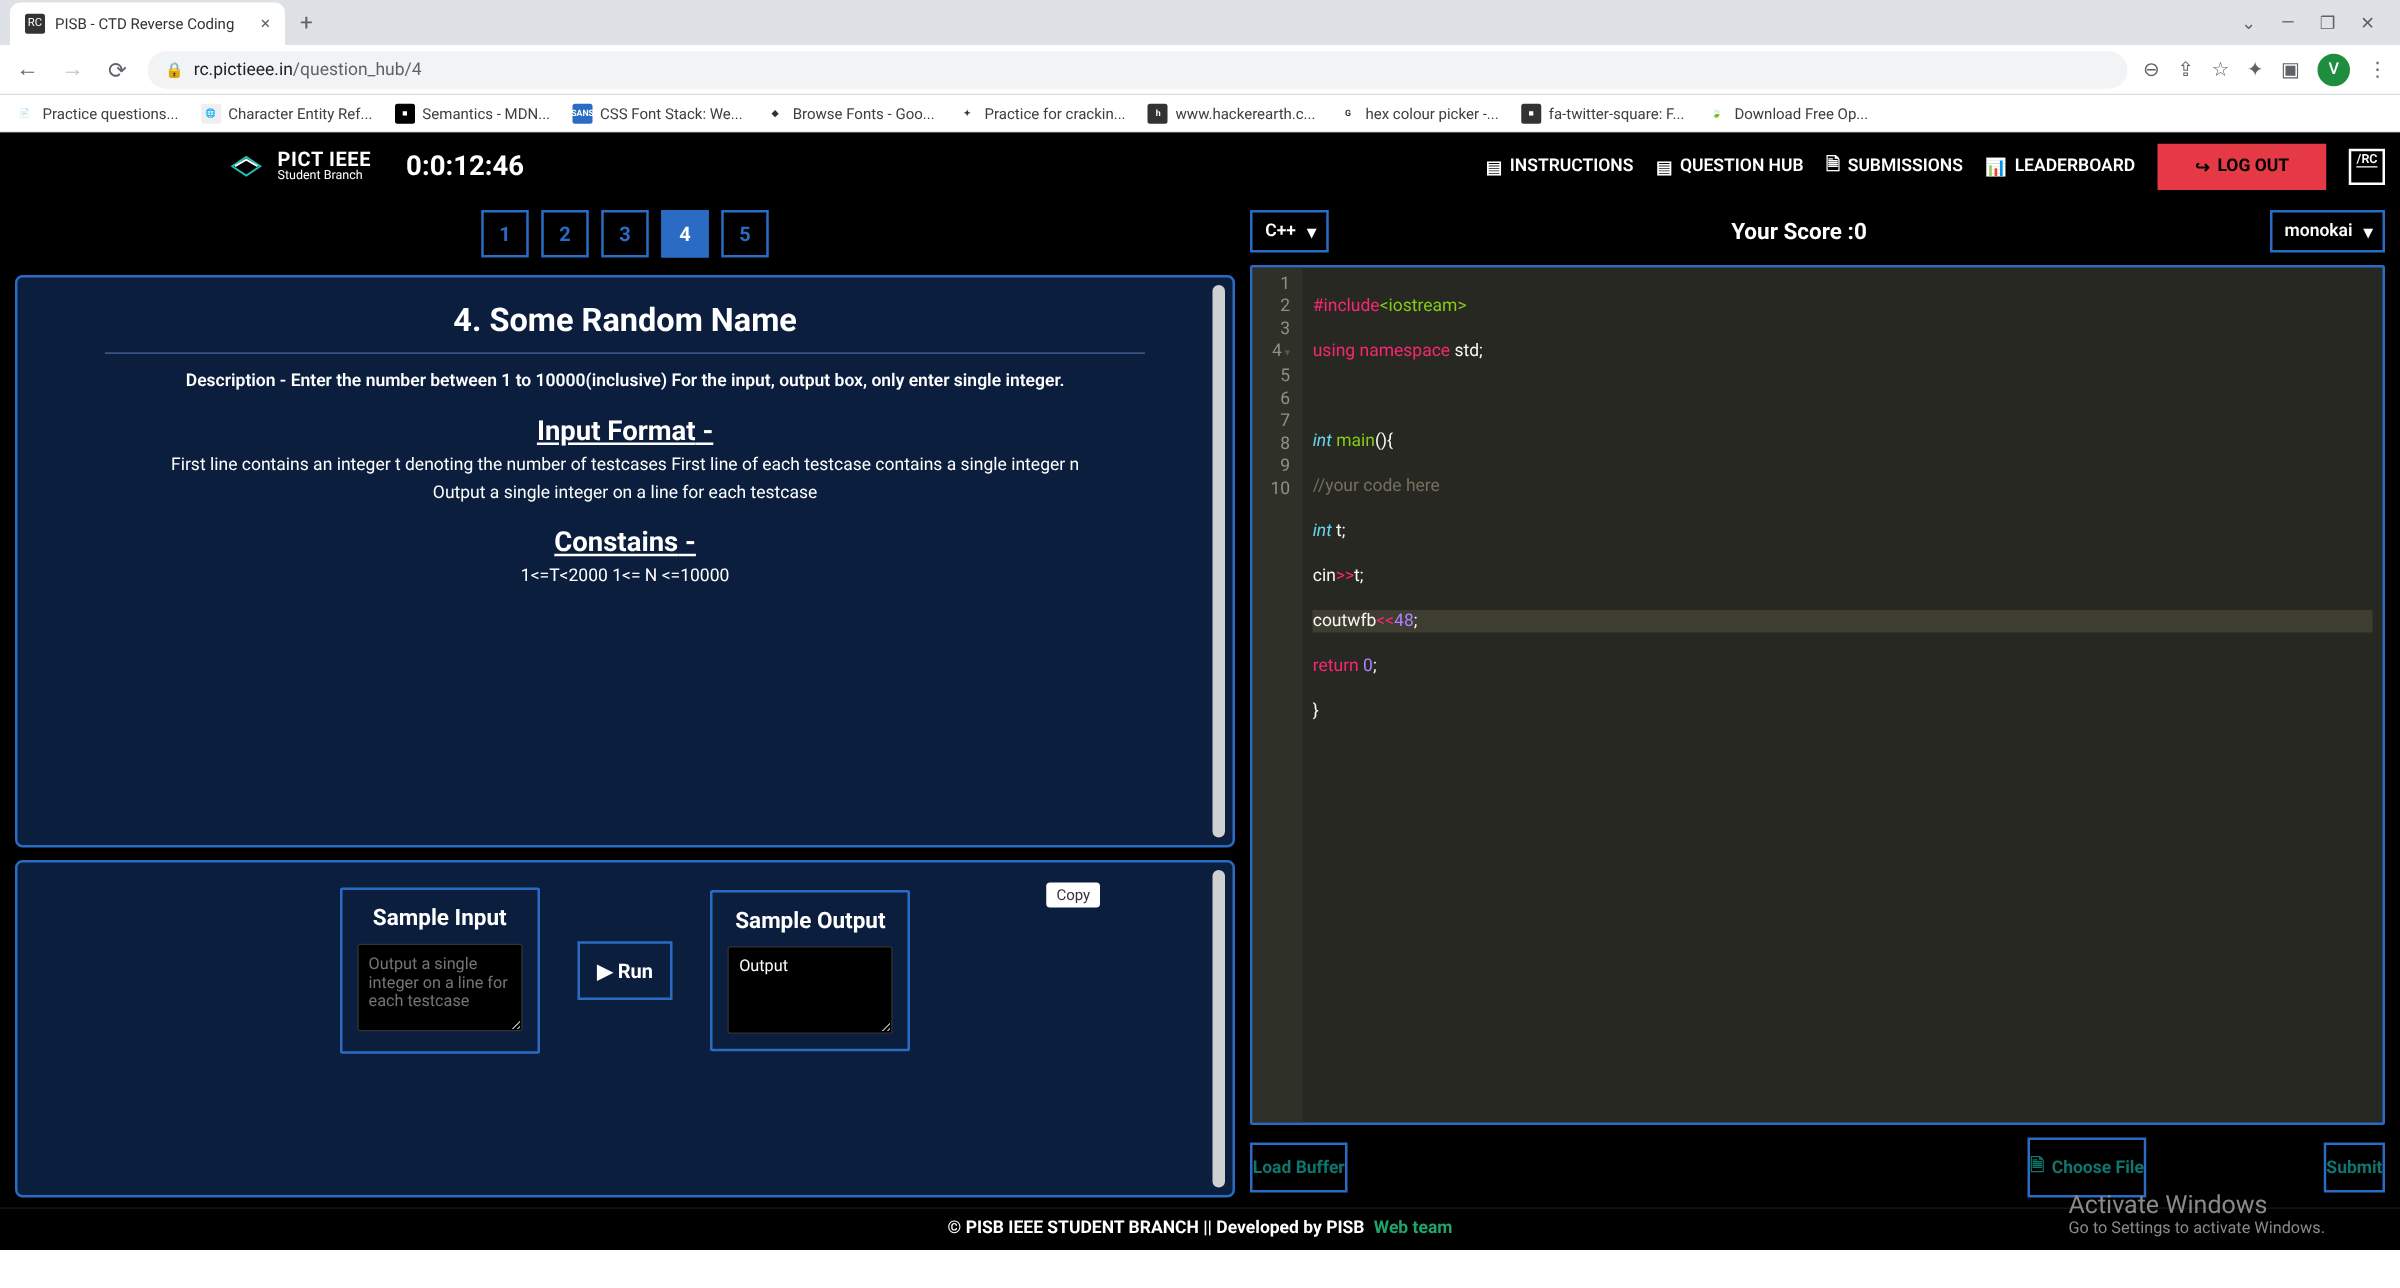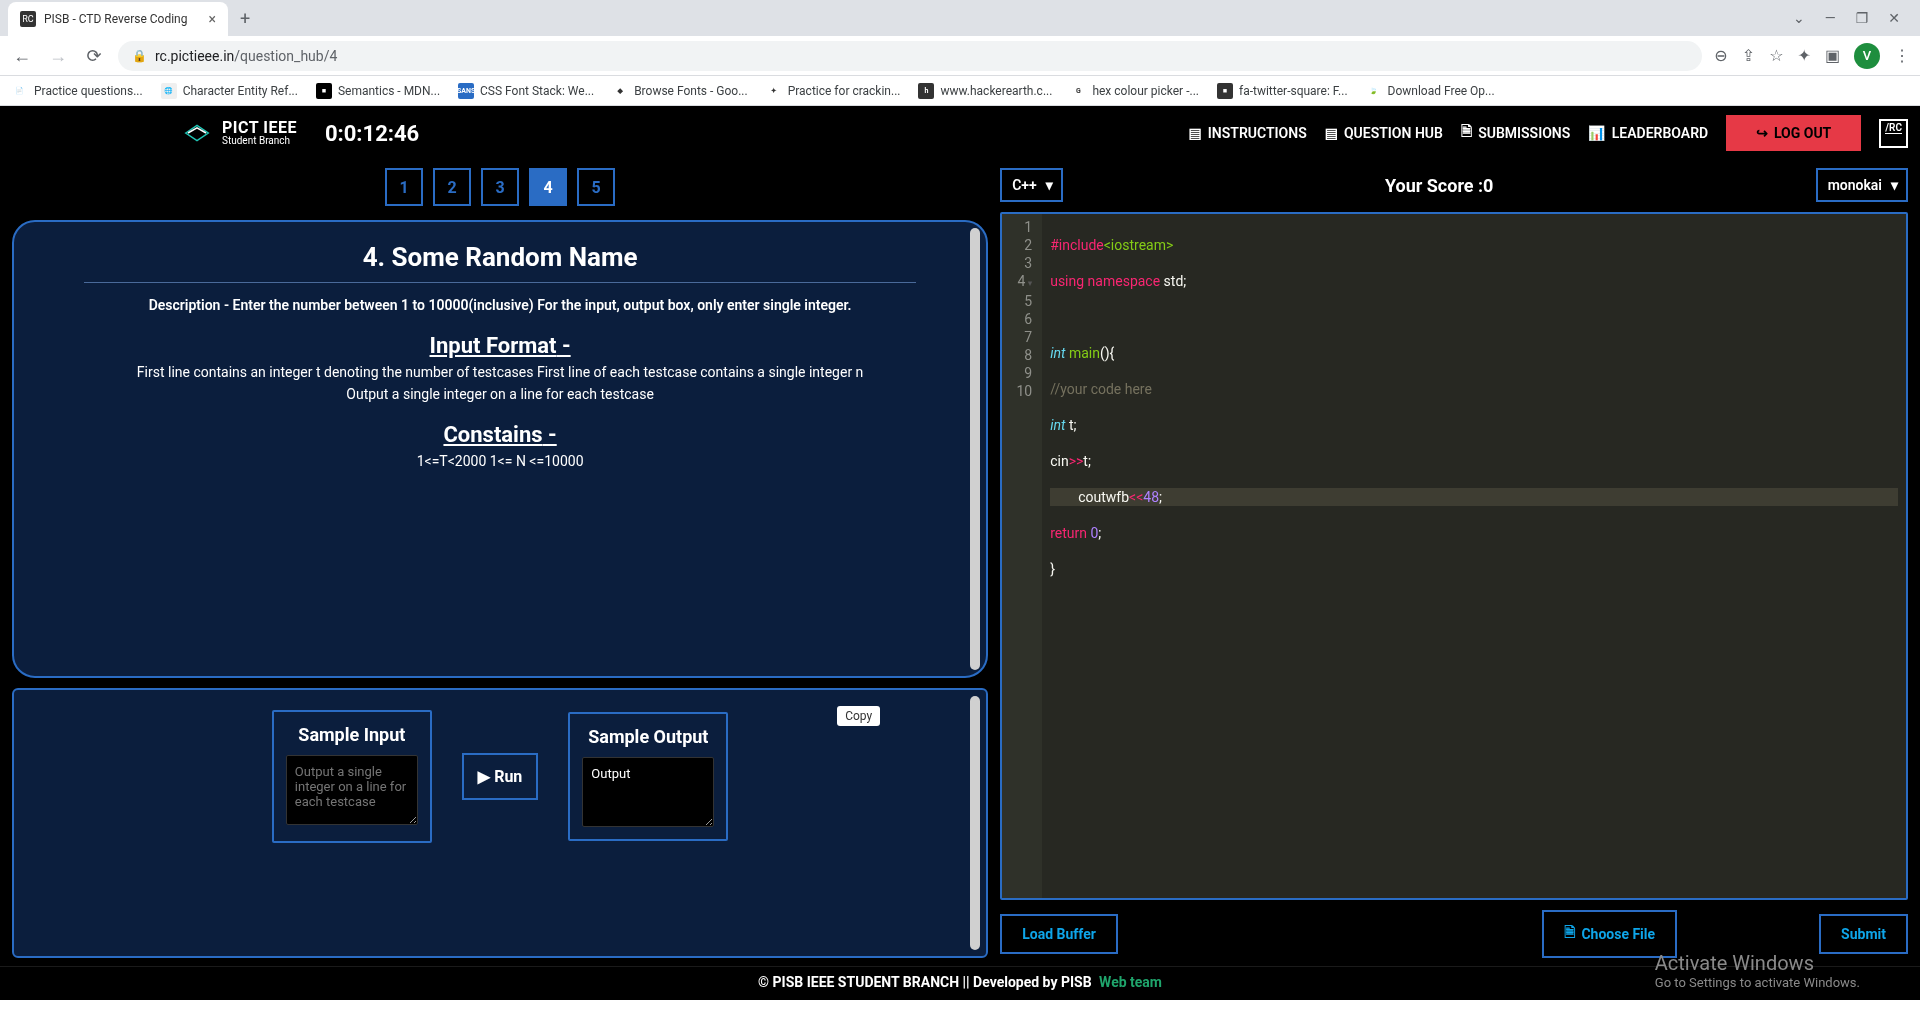--- a/index.html
+++ b/index.html
@@ -45,21 +45,21 @@
 
 .content { display: flex; padding: 8px 12px; gap: 12px; height: calc(100% - 54px - 34px); }
 .left-panel { flex: 1; display: flex; flex-direction: column; gap: 10px; min-width: 0; }
 .right-panel { flex: 0.93; display: flex; flex-direction: column; gap: 10px; min-width: 0; }
 
 .q-tabs { display: flex; gap: 10px; justify-content: center; margin-bottom: 4px; }
 .q-tab { width: 38px; height: 38px; border: 2px solid #2a6cc4; background: #000; color: #2a6cc4; font-weight: 700; font-size: 16px; display: flex; align-items: center; justify-content: center; cursor: pointer; }
 .q-tab.active { background: #2a6cc4; color: #fff; }
 
 .panel-box { background: #0b1e3d; border: 2px solid #2a6cc4; border-radius: 6px; padding: 20px 70px; overflow-y: auto; position: relative; }
-.desc-box { flex: 1.1; border-radius: 23px; }
+.desc-box { flex: 1.1; }
 .sample-box { flex: 0.6; padding: 20px 100px; position: relative; }
 .panel-scroll { position: absolute; right: 6px; top: 6px; bottom: 6px; width: 10px; background: #d0d0d0; border-radius: 5px; }
 
 .q-title { font-size: 26px; font-weight: 700; text-align: center; margin-bottom: 10px; }
 .divider { border-top: 1px solid #4a6a9a; margin: 0 0 14px 0; }
 .desc-text { font-size: 14px; font-weight: 600; text-align: center; margin-bottom: 8px; }
 .section-head { font-size: 22px; font-weight: 700; text-align: center; text-decoration: underline; margin-top: 20px; }
 .section-sub { font-size: 14px; font-weight: 400; text-align: center; margin: 6px 0; }
 
 .sample-row { display: flex; align-items: center; justify-content: center; gap: 30px; }
@@ -73,29 +73,29 @@
 .dropdown { background: #000; border: 2px solid #2a6cc4; color: #fff; padding: 7px 24px 7px 10px; font-size: 14px; font-weight: 600; cursor: pointer; position: relative; }
 .dropdown::after { content: '▾'; position: absolute; right: 8px; }
 .score { flex: 1; text-align: center; font-size: 18px; font-weight: 700; }
 
 .editor { flex: 1; background: #272822; border: 2px solid #2a6cc4; border-radius: 2px; display: flex; font-family: Consolas, Monaco, monospace; font-size: 14px; overflow: hidden; }
 .gutter { background: #2f3129; color: #8f908a; padding: 4px 10px; text-align: right; user-select: none; min-width: 40px; }
 .gutter-line { line-height: 18px; }
 .gutter-line.fold::after { content: ' ▾'; color: #555; font-size: 9px; }
 .code { flex: 1; padding: 4px 8px; color: #f8f8f2; line-height: 18px; white-space: pre; }
 .code .line { height: 18px; }
-.code .line.active { background: #3e3d32; padding-left: 28px; }
+.code .line.active { background: #3e3d32; }
 .kw-red { color: #f92672; }
 .kw-cyan { color: #66d9ef; font-style: italic; }
 .kw-green { color: #84cc16; }
 .kw-purple { color: #ae81ff; }
 .kw-comment { color: #75715e; }
 
 .editor-actions { display: flex; align-items: center; gap: 12px; }
-.ed-btn { background: #000; border: 2px solid #2a6cc4; color: #0ea5e9; font-weight: 700; font-size: 14px; padding: 10px 20px; cursor: pointer; display: flex; align-items: center; gap: 6px; }
+.ed-btn { background: #000; border: 2px solid #2a6cc4; color: #0f766e; font-weight: 700; font-size: 14px; padding: 10px 0; cursor: pointer; display: flex; align-items: center; gap: 6px; }
 .spacer { flex: 1; }
 .activate { position: absolute; right: 60px; bottom: 40px; color: #8a8a8a; text-align: left; }
 .activate-title { font-size: 20px; }
 .activate-sub { font-size: 13px; }
 
 .footer { height: 30px; background: #000; display: flex; align-items: center; justify-content: center; font-size: 14px; font-weight: 700; color: #fff; border-top: 1px solid #1a1a1a; }
 .footer a { color: #1fa56c; text-decoration: none; margin-left: 4px; }
 </style>
 </head>
 <body>

